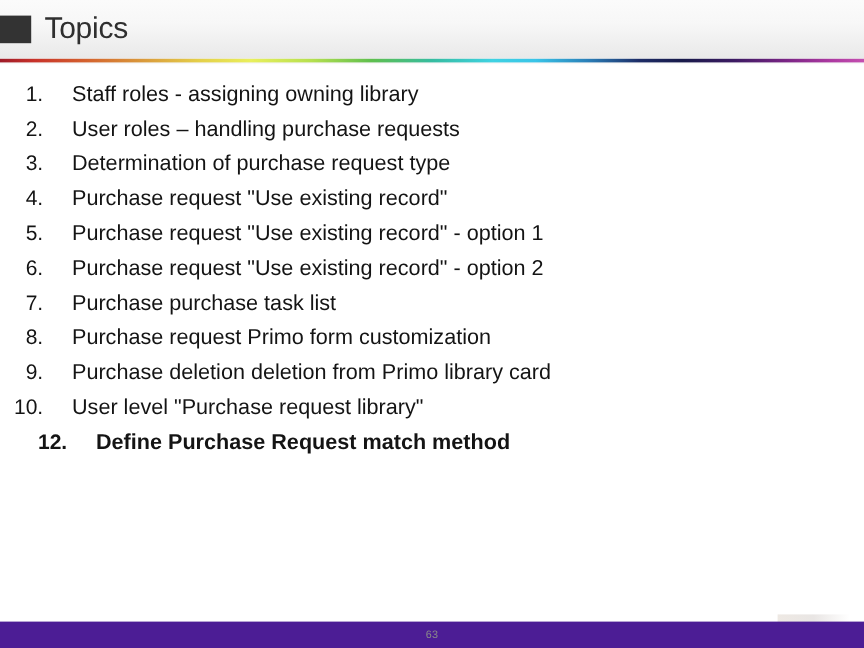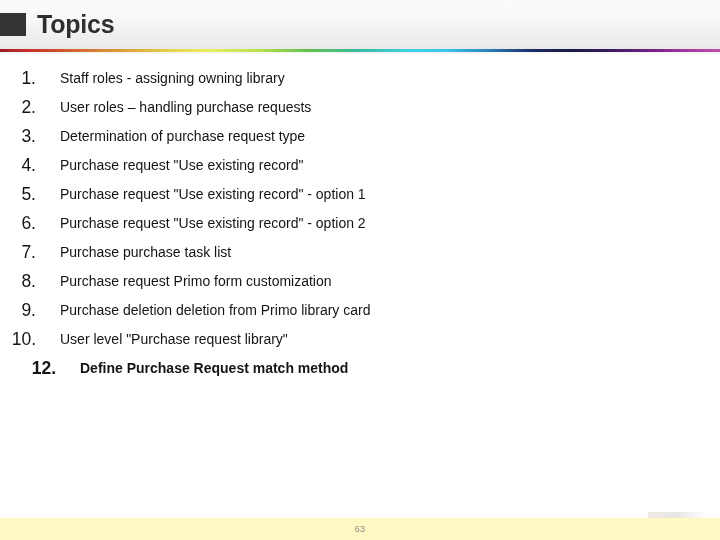--- a/index.html
+++ b/index.html
@@ -42,21 +42,21 @@
     width: 26px;
     height: 23px;
     background: #333333;
   }
 
   .header-title {
     position: absolute;
     left: 37px;
     top: 9px;
     font-size: 25px;
-    font-weight: 700;
+    font-weight: 400;
     letter-spacing: -0.2px;
     color: #2f2f2f;
     line-height: 30px;
     white-space: nowrap;
   }
 
   
   .rainbow-rule {
     position: absolute;
     left: 0;
@@ -116,39 +116,39 @@
     text-align: right;
     font-size: 17.5px;
     color: #141414;
     line-height: 29px;
   }
 
   .topic-text {
     position: absolute;
     left: 60px;
     top: 0;
-    font-size: 14px;
+    font-size: 18px;
     color: #141414;
     line-height: 29px;
   }
 
   .topic-item.bold .topic-number,
   .topic-item.bold .topic-text {
     font-weight: bold;
     padding-left: 20px;
   }
 
   
   .footer-bar {
     position: absolute;
     left: 0;
     top: 518px;
     width: 720px;
     height: 22px;
-    background: #fef9c3;
+    background: #4c1d95;
   }
 
   .footer-page-number {
     position: absolute;
     left: 0;
     top: 0;
     width: 720px;
     height: 22px;
     line-height: 22px;
     text-align: center;

